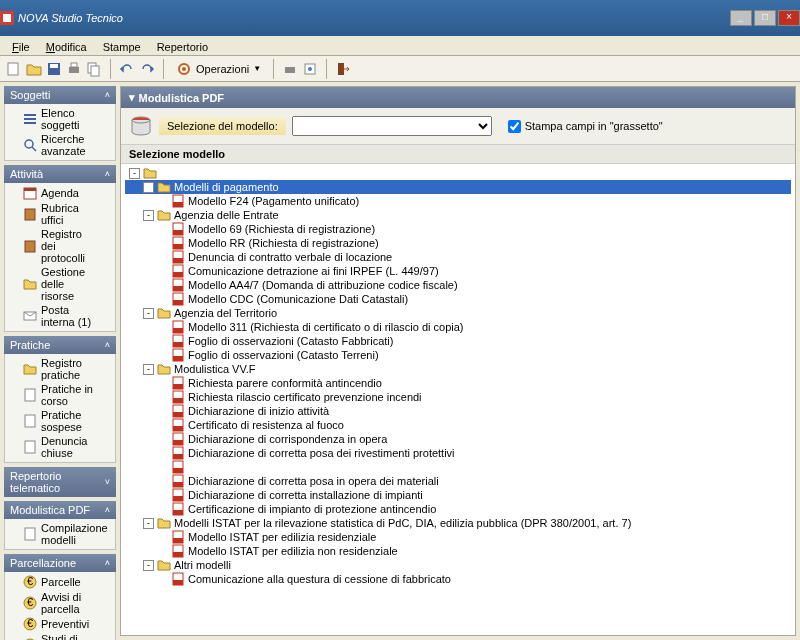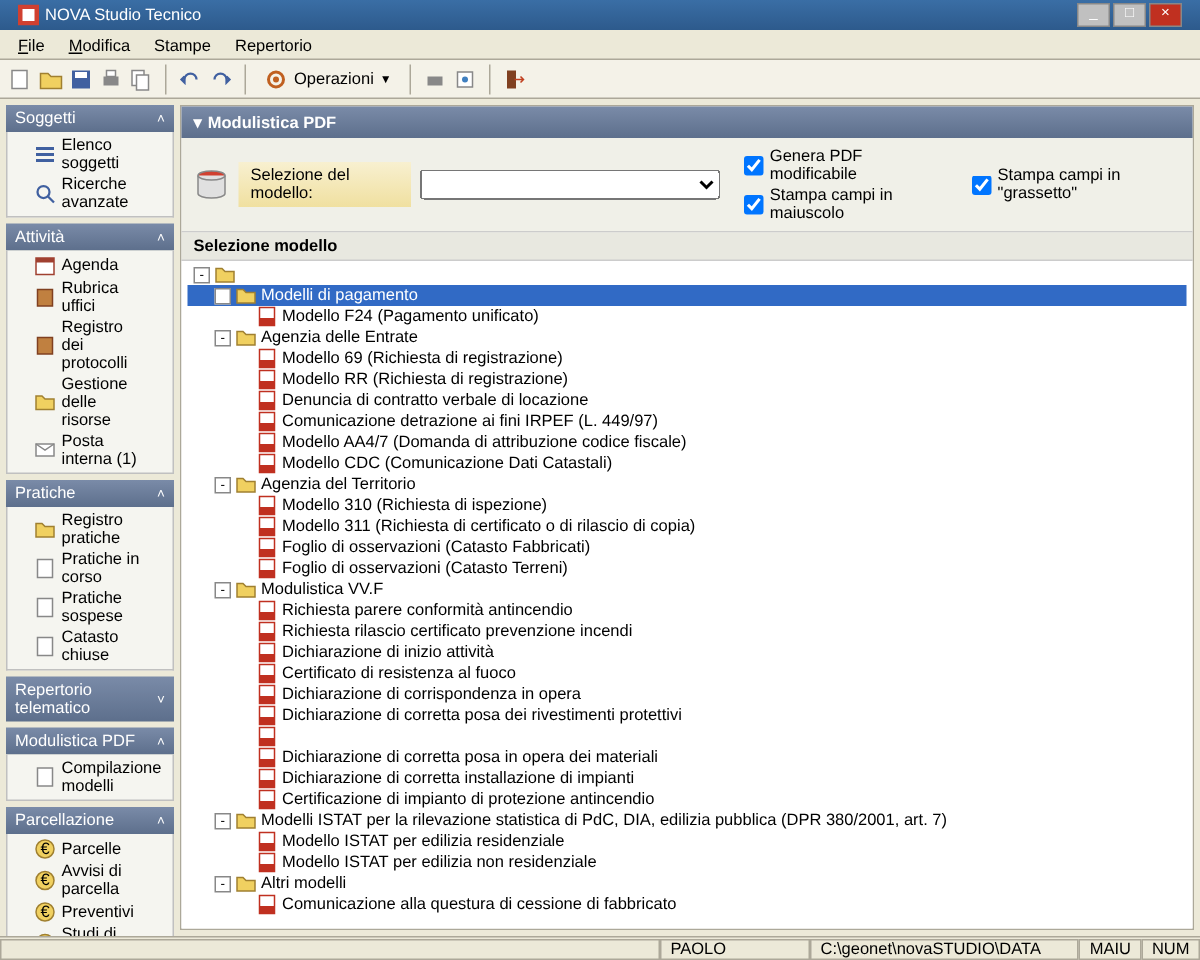--- a/index.html
+++ b/index.html
@@ -1,17 +1,17 @@
 <!DOCTYPE html>
 <html><head>
 <meta charset="utf-8">
 <style>
 * { margin: 0; padding: 0; box-sizing: border-box; font-family: Tahoma, sans-serif; font-size: 11px; }
 body { background: #ece9d8; width: 800px; height: 640px; overflow: hidden; }
-.titlebar { background: linear-gradient(#3a6ea5, #2d5a8c); height: 20px; display: flex; align-items: center; padding: 0 12px; color: #fff; }
+.titlebar { background: linear-gradient(#3a6ea5, #2d5a8c); height: 36px; display: flex; align-items: center; padding: 0 0; color: #fff; font-style: italic; }
 .titlebar .icon { width: 14px; height: 14px; margin-right: 4px; }
 .titlebar .title { flex: 1; font-size: 11px; }
 .winbtns { display: flex; gap: 2px; }
 .winbtn { width: 22px; height: 16px; background: #c0c0c0; border: 1px solid #888; font-size: 10px; text-align: center; line-height: 12px; cursor: pointer; }
 .winbtn.close { background: #c03020; color: #fff; }
 .menubar { background: #ece9d8; height: 20px; display: flex; align-items: flex-end; padding: 0 4px; border-bottom: 1px solid #aca899; }
 .menubar span { padding: 2px 8px; cursor: pointer; }
 .menubar span u { text-decoration: underline; }
 .toolbar { background: #f4f2e8; height: 26px; display: flex; align-items: center; padding: 0 6px; border-bottom: 1px solid #aca899; gap: 4px; }
 .tb-icon { width: 16px; height: 16px; display: inline-block; cursor: pointer; }
@@ -254,21 +254,21 @@
               </svg>
             </span>
             <span>Pratiche sospese</span>
           </div>
           <div class="panel-item nested">
             <span class="pi-icon">
               <svg width="14" height="14">
                 <rect x="2" y="1" width="10" height="12" fill="#fff" stroke="#888"></rect>
               </svg>
             </span>
-            <span>Catasto chiuse</span>
+            <span>Denuncia chiuse</span>
           </div>
         </div>
       </div>
       <div class="panel">
         <div class="panel-hdr">
           <span>Repertorio telematico</span>
           <span class="chev">˅</span>
         </div>
       </div>
       <div class="panel">
@@ -355,30 +355,20 @@
             <ellipse cx="12" cy="6" rx="9" ry="3" fill="#d04030"></ellipse>
             <path d="M3 6v12a9 3 0 0018 0V6" fill="#e0e0e0" stroke="#888"></path>
             <ellipse cx="12" cy="6" rx="9" ry="3" fill="none" stroke="#888"></ellipse>
           </svg>
         </span>
       <span class="lbl">Selezione del modello:</span>
       <select></select>
       <div class="chk-group">
         <label>
             <input type="checkbox" checked="" style="">
-            <span>Genera PDF modificabile</span>
-          </label>
-        <label>
-            <input type="checkbox" checked="" style="">
-            <span>Stampa campi in maiuscolo</span>
-          </label>
-      </div>
-      <div class="chk-group">
-        <label>
-            <input type="checkbox" checked="" style="">
             <span>Stampa campi in "grassetto"</span>
           </label>
       </div>
     </div>
     <div class="section-hdr">Selezione modello</div>
     <div class="tree" id="tree">
         <div class="tree-node lvl1">
           <span class="exp">-</span>
           <span class="ticon">
             <svg width="14" height="14">
@@ -476,30 +466,20 @@
           <span>Modello CDC (Comunicazione Dati Catastali)</span>
         </div>
         <div class="tree-node lvl2">
           <span class="exp">-</span>
           <span class="ticon">
             <svg width="14" height="14">
               <path d="M1 3h4l2 2h6v7H1z" fill="#f0d060" stroke="#a08030"></path>
             </svg>
           </span>
           <span>Agenzia del Territorio</span>
-        </div>
-        <div class="tree-node lvl3">
-          <span class="noexp"></span>
-          <span class="ticon">
-            <svg width="14" height="14">
-              <rect x="2" y="1" width="10" height="12" fill="#fff" stroke="#c03020"></rect>
-              <rect x="2" y="8" width="10" height="5" fill="#c03020"></rect>
-            </svg>
-          </span>
-          <span>Modello 310 (Richiesta di ispezione)</span>
         </div>
         <div class="tree-node lvl3">
           <span class="noexp"></span>
           <span class="ticon">
             <svg width="14" height="14">
               <rect x="2" y="1" width="10" height="12" fill="#fff" stroke="#c03020"></rect>
               <rect x="2" y="8" width="10" height="5" fill="#c03020"></rect>
             </svg>
           </span>
           <span>Modello 311 (Richiesta di certificato o di rilascio di copia)</span>

